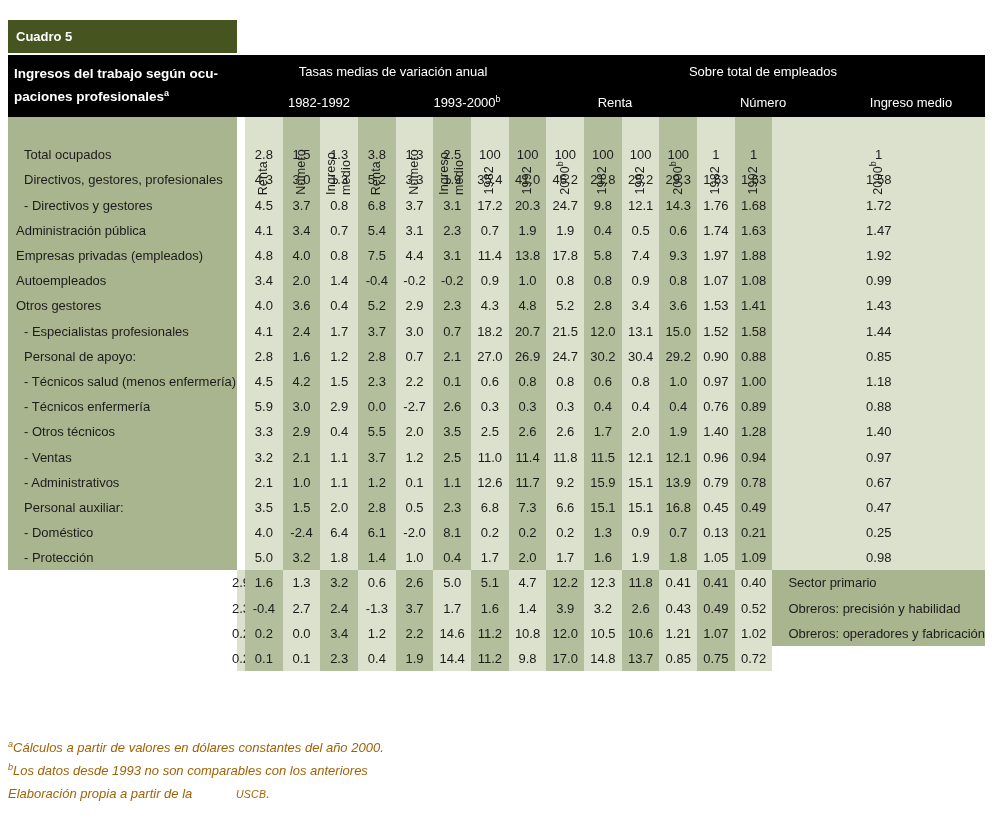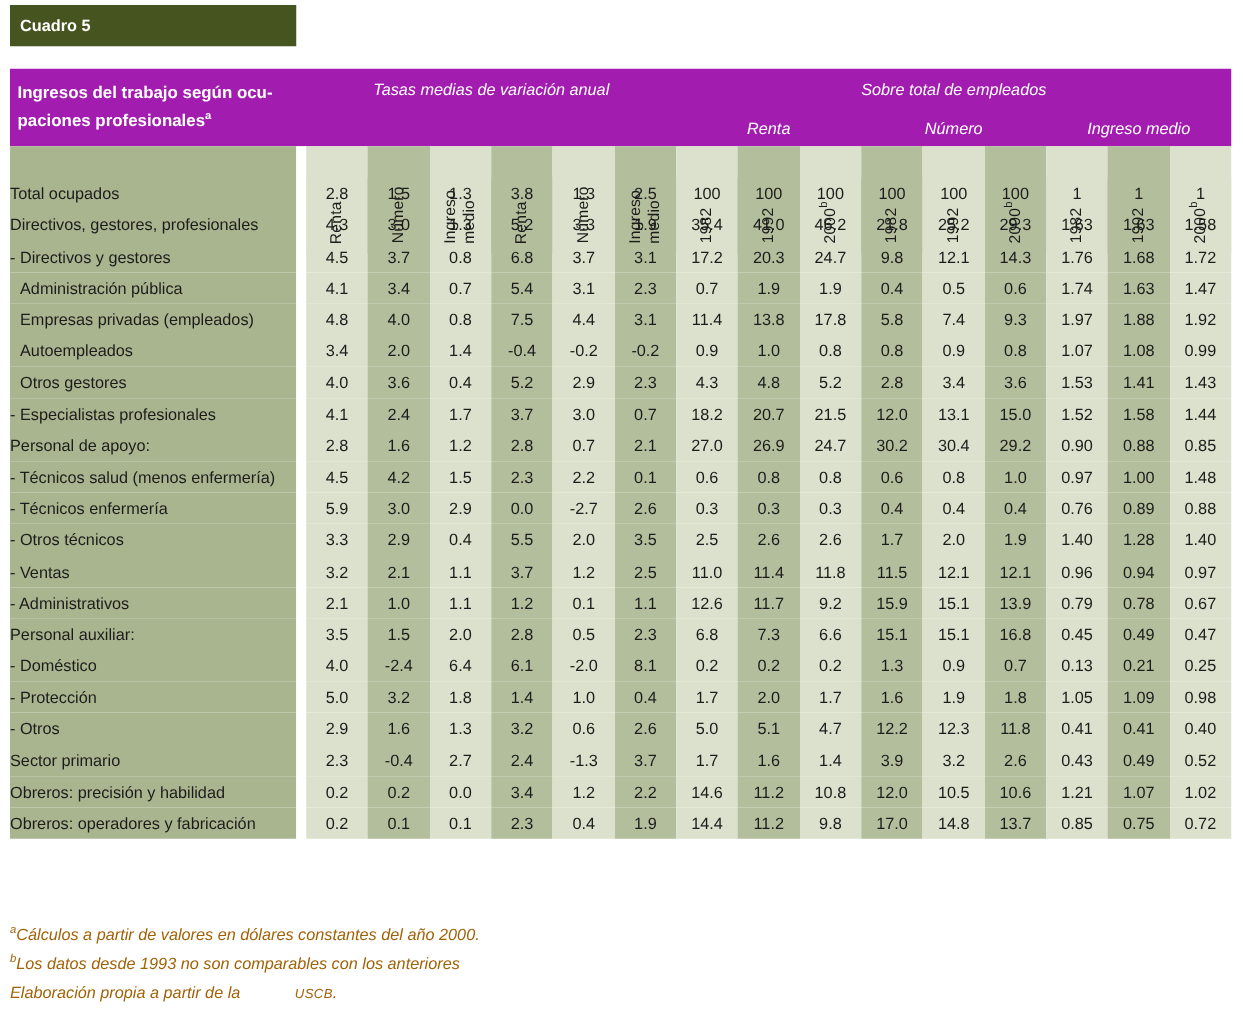--- a/index.html
+++ b/index.html
@@ -1,45 +1,45 @@
 <!DOCTYPE html>
 <html><head>
 <meta charset="utf-8">
 <style>
   html,body{margin:0;padding:0;background:#fff;}
   .page{position:relative;width:994px;height:824px;background:#ffffff;
         font-family:"Liberation Sans", sans-serif;color:#1c1c1c;overflow:hidden;}
 
   
-  .tab{position:absolute;left:8px;top:4px;width:229px;height:33px;background:#46551f;
+  .tab{position:absolute;left:8px;top:20px;width:229px;height:33px;background:#46551f;
        color:#ffffff;font-weight:bold;font-size:13px;display:flex;align-items:center;
        padding-left:8px;box-sizing:border-box;}
 
   
-  .hdr{position:absolute;left:8px;top:55px;width:977px;height:62px;background:#a21caf;
+  .hdr{position:absolute;left:8px;top:55px;width:977px;height:62px;background:#000000;
        color:#ffffff;display:flex;box-sizing:border-box;}
   .title-cell{width:229px;box-sizing:border-box;padding:7px 0 0 6px;font-weight:bold;
               font-size:13.5px;line-height:23px;}
-  .grp{box-sizing:border-box;display:flex;flex-direction:column;font-style:italic;}
+  .grp{box-sizing:border-box;display:flex;flex-direction:column;}
   .grp1{width:304px;padding-left:8px;}
   .grp2{width:444px;}
   .grp-title{height:22px;line-height:22px;text-align:center;font-size:13px;margin-top:6px;}
   .grp-sub{display:flex;margin-top:9px;}
   .grp-sub span.sub{width:148px;text-align:center;font-size:13px;line-height:22px;}
 
   
   .grid{position:absolute;left:8px;top:117px;width:977px;display:grid;
         grid-template-columns:229px 8px repeat(15,1fr);grid-auto-rows:25.2px;}
   .vcell{height:86px;display:flex;align-items:flex-end;justify-content:center;
          padding-bottom:8px;box-sizing:border-box;}
   .vlab{writing-mode:vertical-rl;transform:rotate(180deg);font-size:12.5px;color:#1c1c1c;
         line-height:15px;letter-spacing:0.2px;}
   .cell{display:flex;align-items:center;box-sizing:border-box;}
   .num{justify-content:center;font-size:13px;}
-  .label-cell{font-size:13px;padding-left:0;white-space:nowrap;}
+  .label-cell{font-size:13px;padding-left:16px;white-space:nowrap;}
   .label-cell.ind{padding-left:8px;}
   .lab-bg{background:#a9b58e;}
   .gap{background:#ffffff;}
   .c-light{background:#dbe1cc;}
   .c-dark{background:#b3bf9c;}
 
   sup{font-size:9px;line-height:0;vertical-align:super;}
 
   
   .footnotes{position:absolute;left:8px;top:736px;font-size:13px;line-height:23px;color:#a16207;font-style:italic;}
@@ -55,20 +55,24 @@
     <span>Cuadro 5</span>
   </div>
 
   <div class="hdr">
     <div class="title-cell">
       <span>Ingresos del trabajo según ocu-</span><br>
       <span>paciones profesionales</span><sup>a</sup>
     </div>
     <div class="grp grp1">
       <div class="grp-title">Tasas medias de variación anual</div>
+      <div class="grp-sub">
+        <span class="sub"><span>1982-1992</span></span>
+        <span class="sub"><span>1993-2000</span><sup>b</sup></span>
+      </div>
     </div>
     <div class="grp grp2">
       <div class="grp-title">Sobre total de empleados</div>
       <div class="grp-sub">
         <span class="sub">Renta</span>
         <span class="sub">Número</span>
         <span class="sub">Ingreso medio</span>
       </div>
     </div>
   </div>
@@ -283,21 +287,21 @@
       <div class="cell num c-light">2.2</div>
       <div class="cell num c-dark">0.1</div>
       <div class="cell num c-light">0.6</div>
       <div class="cell num c-dark">0.8</div>
       <div class="cell num c-light">0.8</div>
       <div class="cell num c-dark">0.6</div>
       <div class="cell num c-light">0.8</div>
       <div class="cell num c-dark">1.0</div>
       <div class="cell num c-light">0.97</div>
       <div class="cell num c-dark">1.00</div>
-      <div class="cell num c-light">1.48</div>
+      <div class="cell num c-light">1.18</div>
       <div class="cell label-cell lab-bg">- Técnicos enfermería</div>
       <div class="cell gap"></div>
       <div class="cell num c-light">5.9</div>
       <div class="cell num c-dark">3.0</div>
       <div class="cell num c-light">2.9</div>
       <div class="cell num c-dark">0.0</div>
       <div class="cell num c-light">-2.7</div>
       <div class="cell num c-dark">2.6</div>
       <div class="cell num c-light">0.3</div>
       <div class="cell num c-dark">0.3</div>
@@ -403,21 +407,20 @@
       <div class="cell num c-dark">0.4</div>
       <div class="cell num c-light">1.7</div>
       <div class="cell num c-dark">2.0</div>
       <div class="cell num c-light">1.7</div>
       <div class="cell num c-dark">1.6</div>
       <div class="cell num c-light">1.9</div>
       <div class="cell num c-dark">1.8</div>
       <div class="cell num c-light">1.05</div>
       <div class="cell num c-dark">1.09</div>
       <div class="cell num c-light">0.98</div>
-      <div class="cell label-cell lab-bg">- Otros</div>
       <div class="cell gap"></div>
       <div class="cell num c-light">2.9</div>
       <div class="cell num c-dark">1.6</div>
       <div class="cell num c-light">1.3</div>
       <div class="cell num c-dark">3.2</div>
       <div class="cell num c-light">0.6</div>
       <div class="cell num c-dark">2.6</div>
       <div class="cell num c-light">5.0</div>
       <div class="cell num c-dark">5.1</div>
       <div class="cell num c-light">4.7</div>

